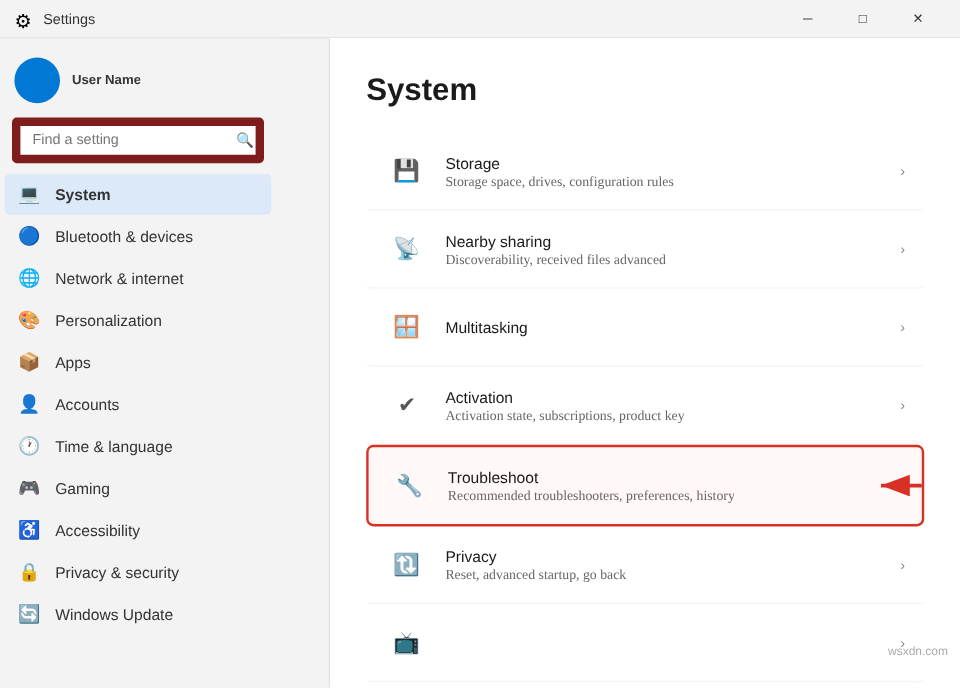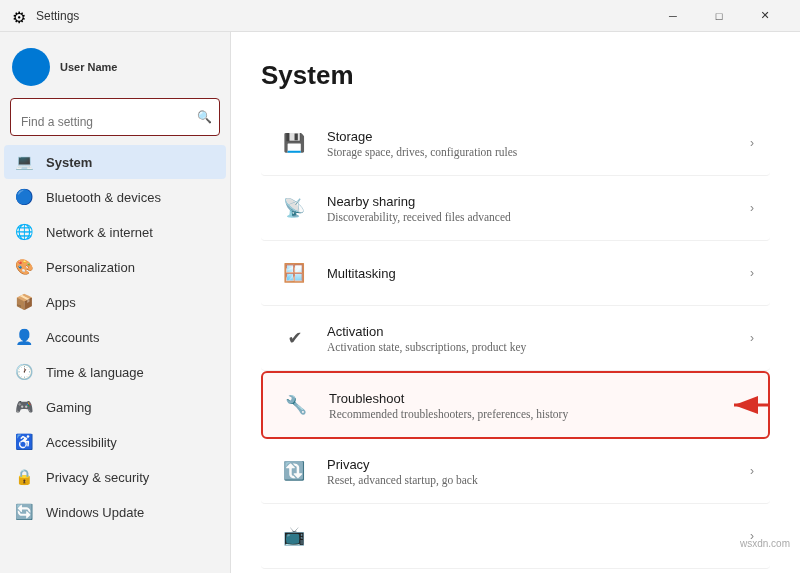--- a/index.html
+++ b/index.html
@@ -48,20 +48,21 @@
       cursor: pointer;
       background: transparent;
       border: none;
     }
 
     
     .main-layout {
       display: flex;
       flex: 1;
       overflow: hidden;
+      gap: 44px;
     }
 
     
     .sidebar {
       width: 230px;
       background: #f3f3f3;
       flex-shrink: 0;
       display: flex;
       flex-direction: column;
       overflow-y: auto;
@@ -94,22 +95,22 @@
       overflow: hidden;
       text-overflow: ellipsis;
     }
 
     .search-box {
       margin: 0 10px 8px 10px;
       position: relative;
     }
     .search-input {
       width: 100%;
-      padding: 16px 30px 6px 10px;
-      border: 1px solid #7f1d1d;
+      padding: 4px 30px 6px 10px;
+      border: 7px solid #7f1d1d;
       border-radius: 4px;
       font-size: 12px;
       background: white;
       color: #333;
       outline: none;
     }
     .search-icon-wrap {
       position: absolute;
       right: 8px;
       top: 50%;

